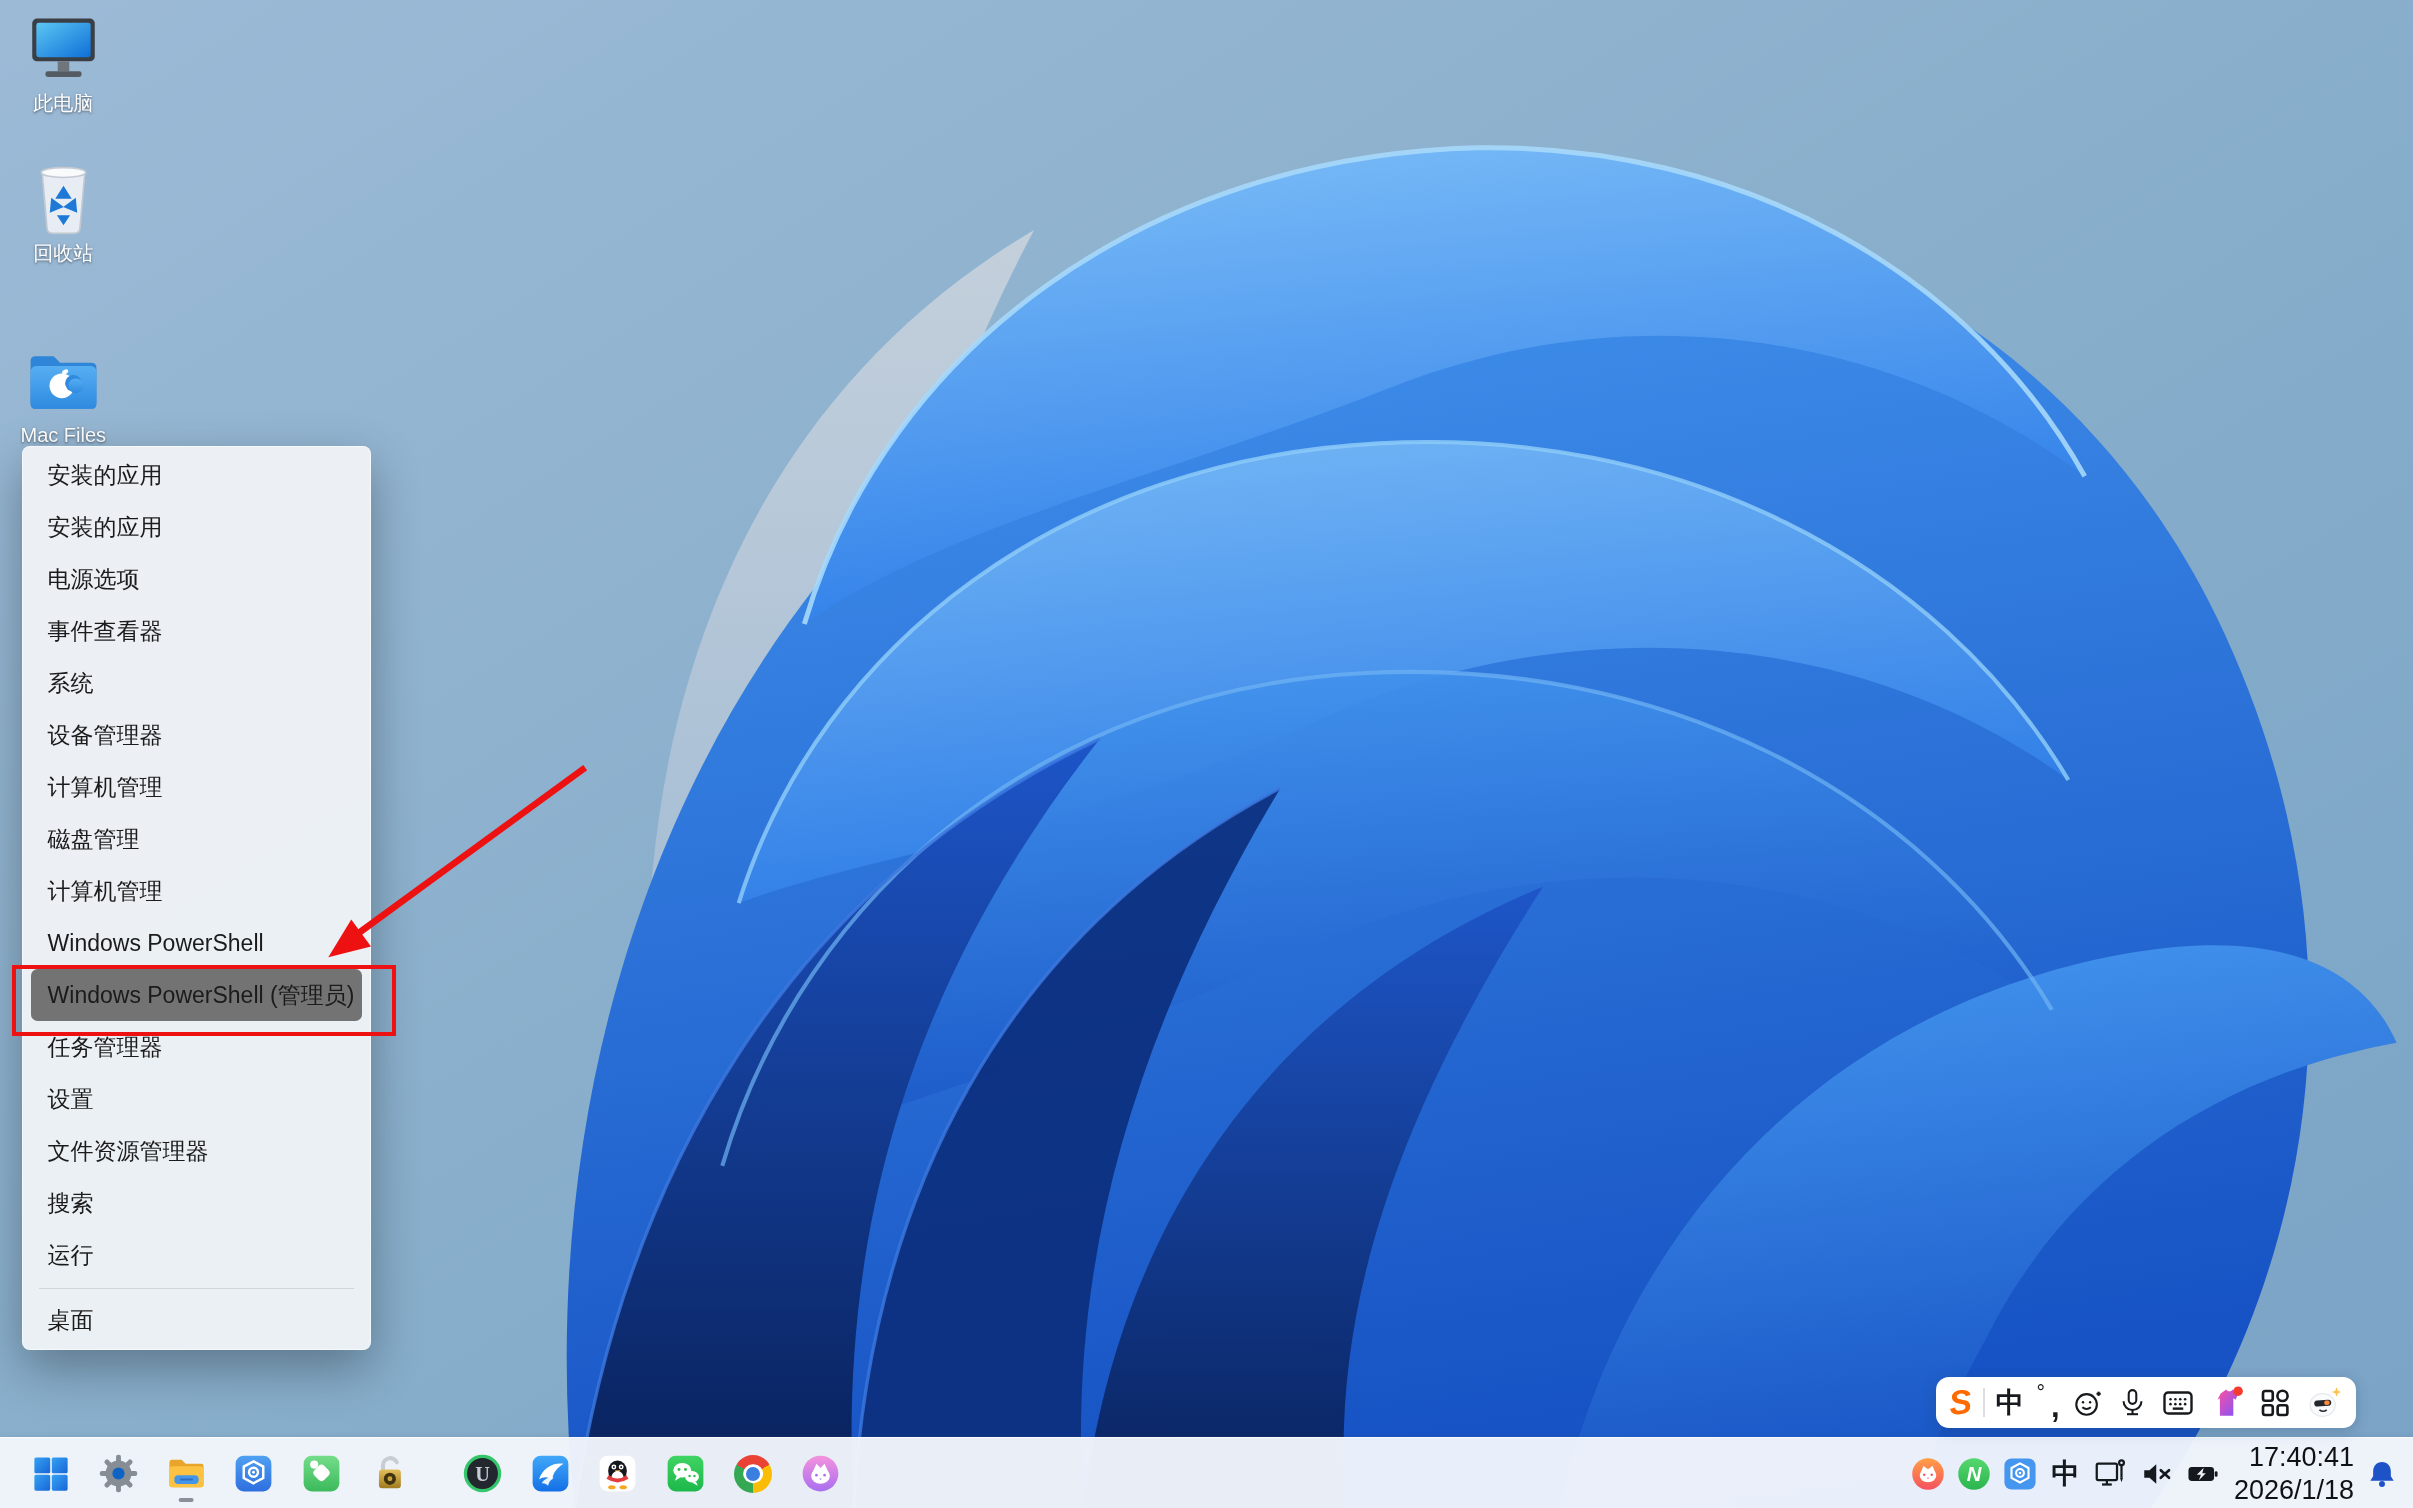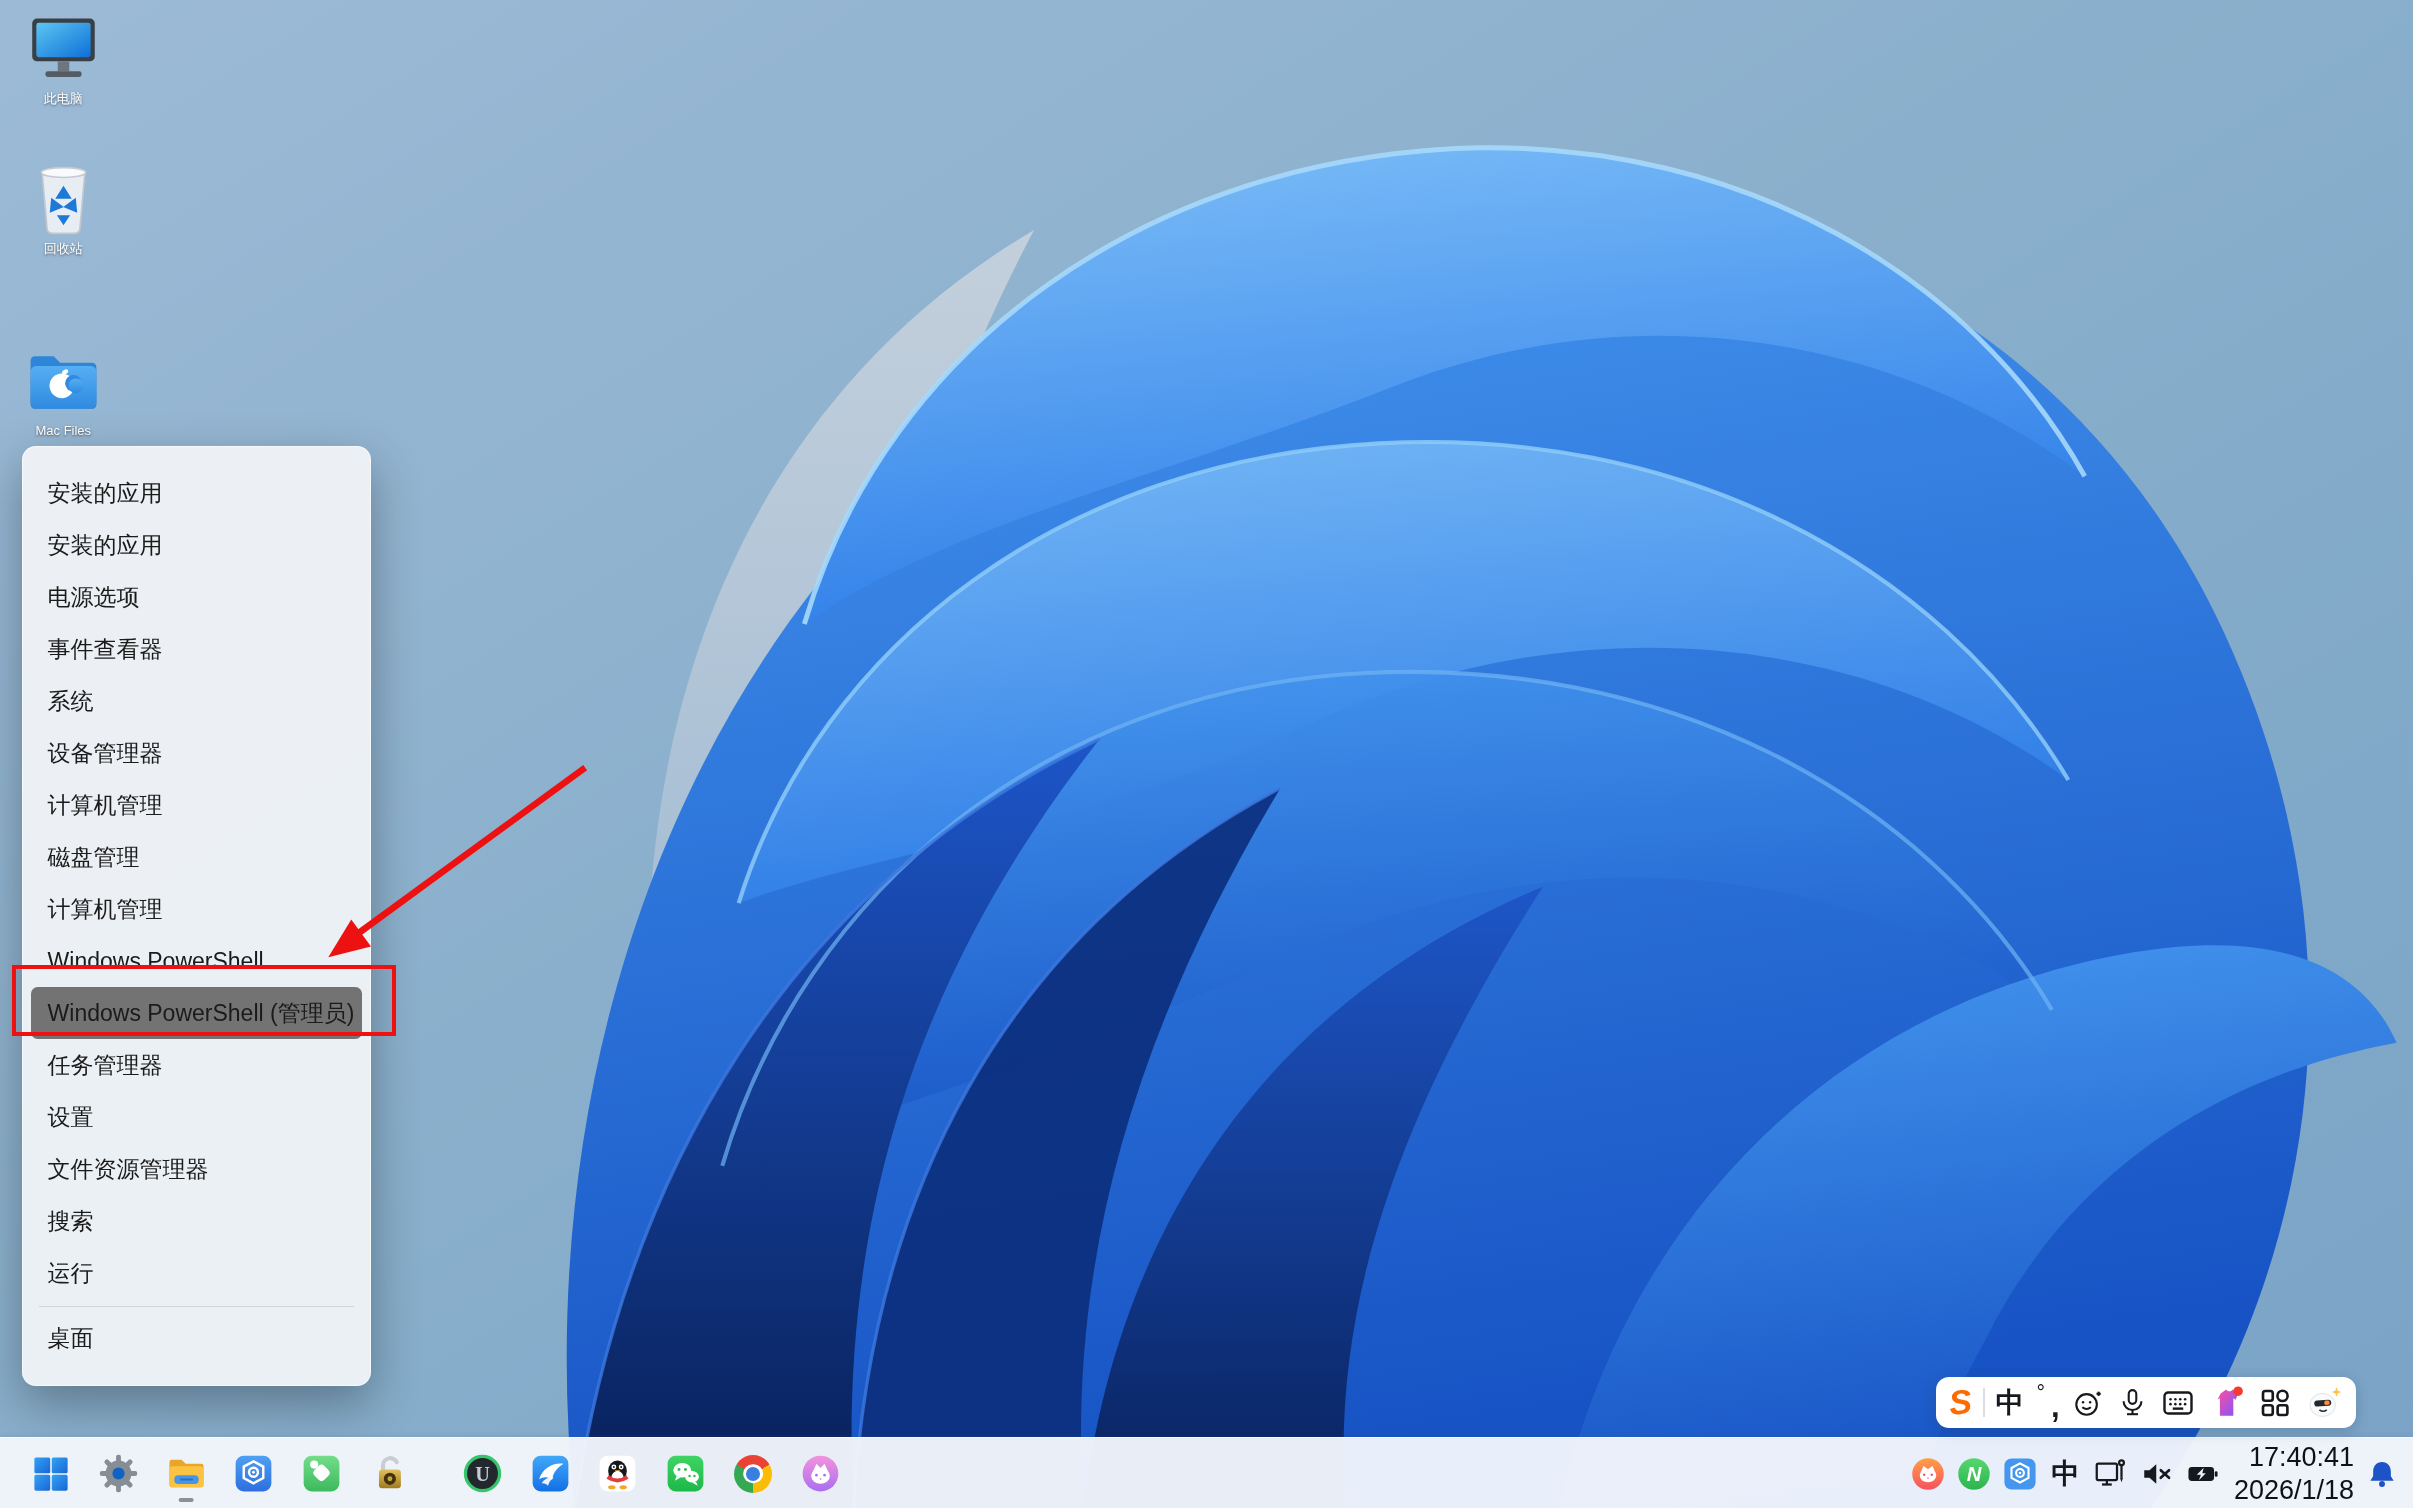--- a/index.html
+++ b/index.html
@@ -8,34 +8,34 @@
     font-family:"Liberation Sans","DejaVu Sans",sans-serif;
     background:linear-gradient(150deg,#9cbad6 0%,#88aecb 48%,#7aa3c6 100%);
   }
   svg{display:block}
   
   .wallpaper{position:absolute;inset:0;z-index:0;}
   
   .desk-icon{position:absolute;width:97px;text-align:center;z-index:2;cursor:default;}
   .desk-icon .glyph{width:79px;height:76px;margin:0 auto;}
   .desk-icon .lbl{
-    margin-top:4.9px;font-size:13px;color:#ffffff;line-height:1.1;
+    margin-top:4.9px;font-size:20px;color:#ffffff;line-height:1.1;
     text-shadow:0 0.8px 2.5px rgba(0,0,0,.55);
   }
   #icon-thispc{left:14.8px;top:11.5px;}
   #icon-recycle{left:14.8px;top:161px;}
   #icon-macfiles{left:14.8px;top:343px;}
   
   .winx-menu{
     position:absolute;left:22px;top:446px;width:349px;z-index:10;
     background:rgba(238,242,245,.97);
     border:0.8px solid rgba(255,255,255,.55);
-    border-radius:14px;
+    border-radius:8px;
     box-shadow:0 18px 49px rgba(0,0,0,.32);
-    padding:20px 0;box-sizing:border-box;
+    padding:2px 0;box-sizing:border-box;
   }
   .menu-item{
     height:52px;margin:0 8.2px;padding:0 16.4px;border-radius:6.6px;
     display:flex;align-items:center;
     font-size:23px;color:#1b1b1b;white-space:nowrap;
   }
   .menu-item.highlighted{background:#737373;}
   .menu-item .chev{margin-left:auto;color:#3a3a3a;font-size:28px;line-height:1;padding-right:4.9px;}
   .menu-sep{height:0.8px;background:#d2d5d9;margin:6.6px 16.4px;}
   

